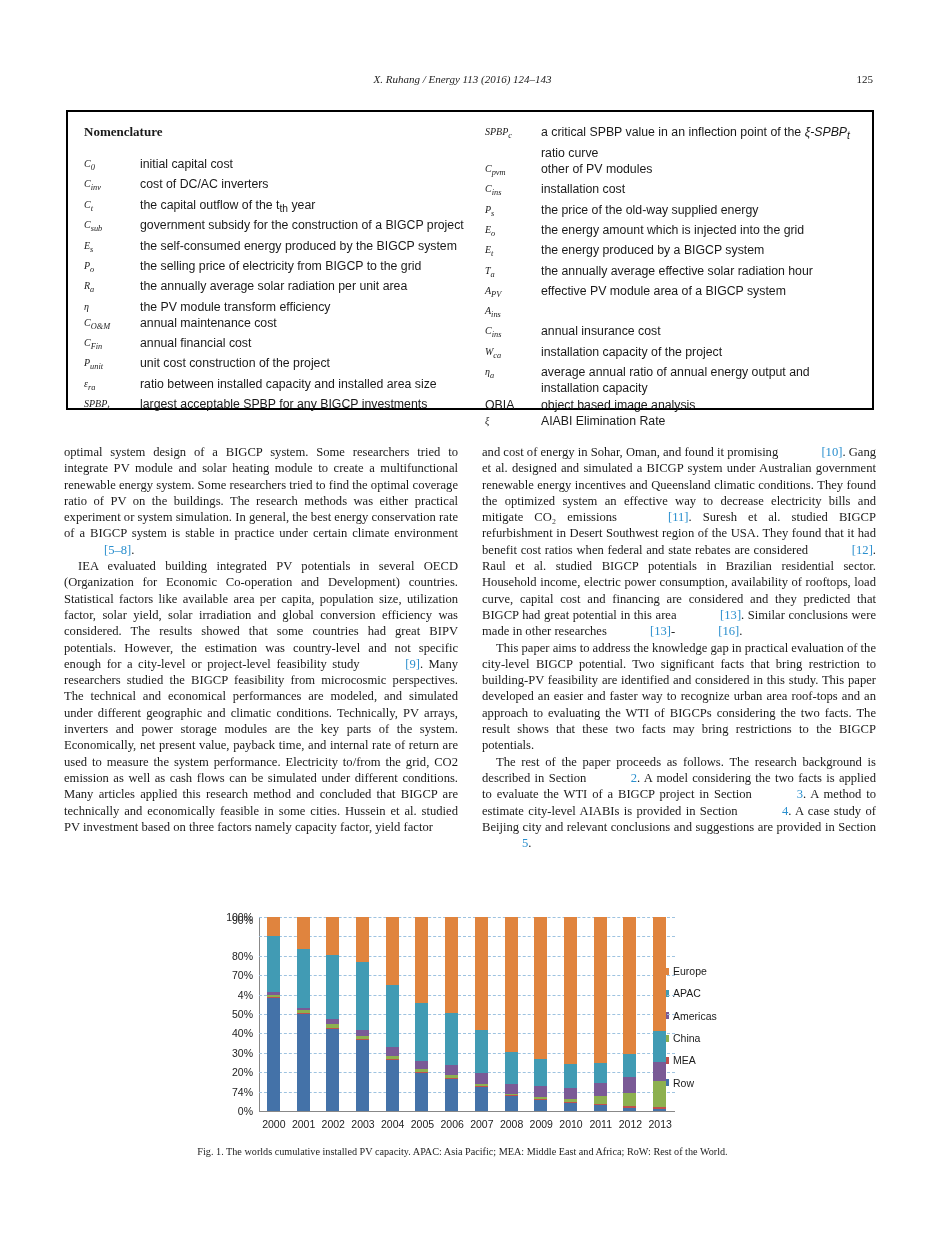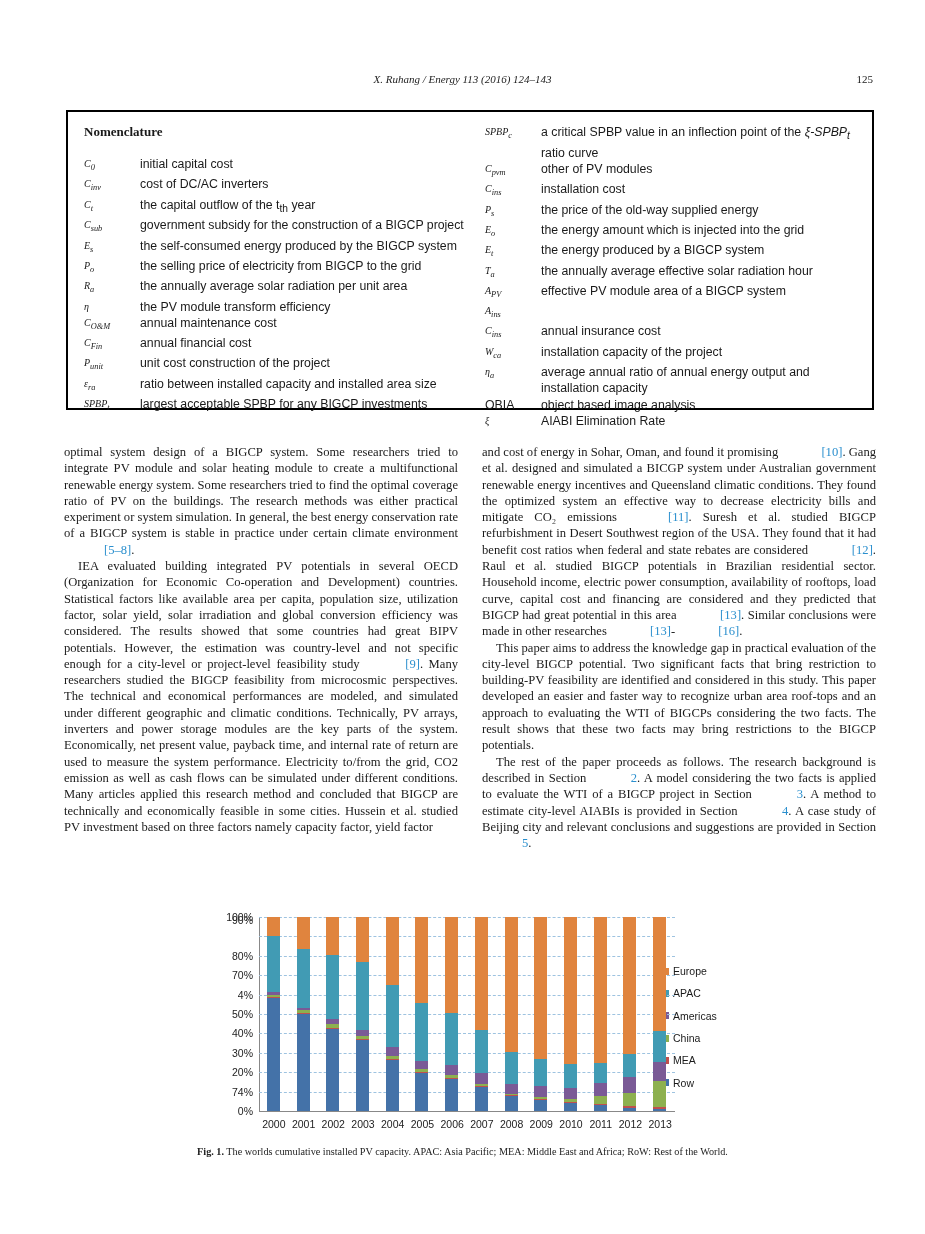--- a/index.html
+++ b/index.html
@@ -34,21 +34,21 @@
   .axis-x { position: absolute; left: 44px; top: 206px; width: 416px; height: 1px; background: #888; }
   .bar { position: absolute; bottom: 24px; width: 13px; display: flex; flex-direction: column-reverse; }
   .seg { width: 100%; }
   .x-label { position: absolute; top: 213px; width: 30px; text-align: center; font-family: "Liberation Sans", sans-serif;
              font-size: 10.5px; color: #222; }
   .legend { position: absolute; left: 447px; top: 55px; font-family: "Liberation Sans", sans-serif; font-size: 10.5px; }
   .legend-item { display: flex; align-items: center; height: 22.3px; }
   .swatch { width: 7px; height: 7px; margin-right: 4px; }
   .caption { position: absolute; top: 1146px; left: 0; width: 925px; text-align: center;
              font-family: "Liberation Serif", serif; font-size: 10.2px; color: #222; }
-  .caption b { font-weight: bold; }
+  .caption b { font-weight: normal; }
 </style>
 </head>
 <body>
 
 <div class="running-head">X. Ruhang / Energy 113 (2016) 124–143</div>
 <div class="page-num">125</div>
 
 <div class="nom-box">
   <div class="nom-title">Nomenclature</div>
   <div class="nom-col left" id="nom-left">

